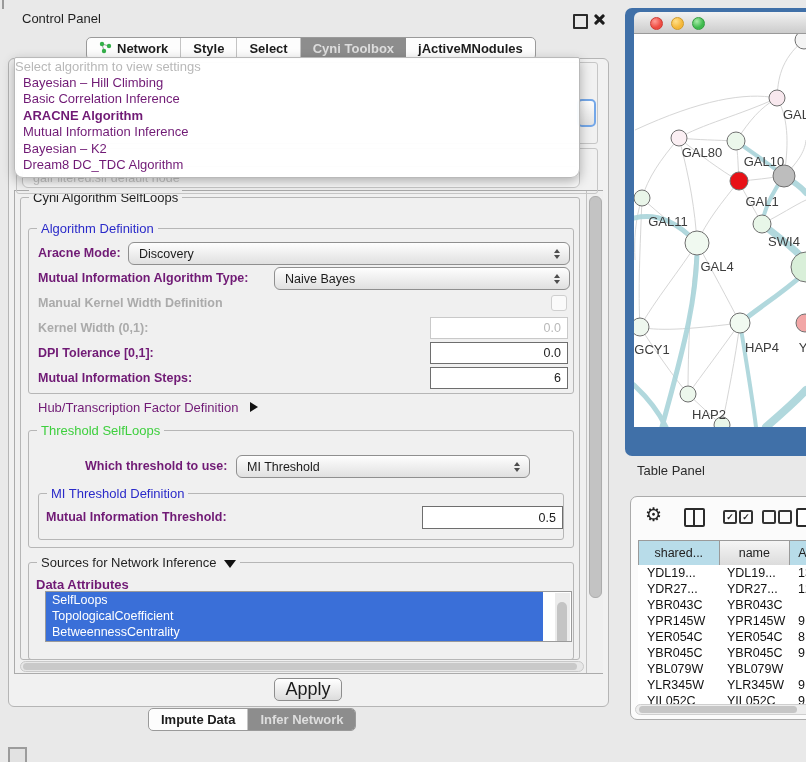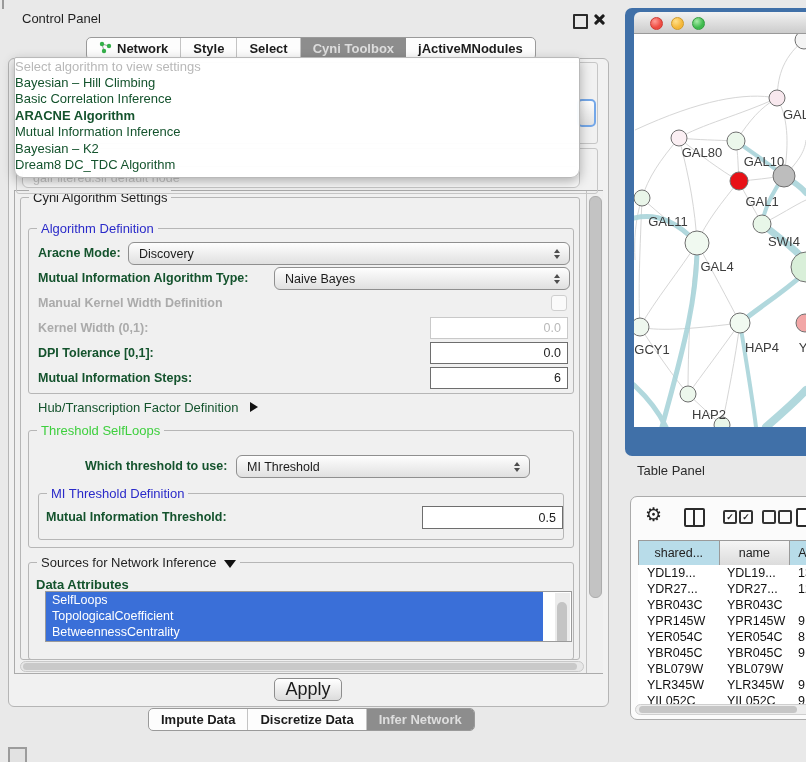--- a/index.html
+++ b/index.html
@@ -28,32 +28,32 @@
   .gbox{border:1px solid #c6c6c6;border-radius:3px;z-index:1}
   .ghost-combo{left:22px;top:166px;width:558px;height:22px;border:1px solid #c9c9c9;border-radius:6px;
       background:#fcfcfc;color:#c9c9c9;font-size:12.5px;line-height:22px;padding-left:10px;z-index:1;box-sizing:border-box}
   .blue-combo{left:577px;top:99px;width:15px;height:24px;border:2px solid #74a7e8;border-radius:5px;
       background:linear-gradient(#fdfdfd,#e2e2e2);z-index:1}
   
   .popup{left:14px;top:57px;width:564px;height:119px;background:rgba(255,255,255,.96);
       border:1px solid #b9b9b9;border-radius:2px 2px 9px 9px;box-shadow:0 4px 12px rgba(0,0,0,.30);
       z-index:50;font-size:13px;overflow:hidden}
   .popup .ph{color:#b8b8b8;text-align:left;height:17px;line-height:17px}
-  .dd-item{height:16.4px;line-height:16.4px;padding-left:0;color:#14532d}
+  .dd-item{height:16.4px;line-height:16.4px;padding-left:8px;color:#701a75}
   .dd-item.bold{font-weight:bold}
   
   .settings{left:14px;top:190px;width:589px;height:484px;background:#f0f0f0;border:1px solid #ababab;box-sizing:border-box}
   .vscroll{left:586px;top:191px;width:16px;height:482px;background:#efefef;border-left:1px solid #c2c2c2}
   .vscroll .thumb{position:absolute;left:2px;top:5px;width:11px;height:400px;background:#c3c3c3;border-radius:6px;border:1px solid #adadad}
   
   .gb{position:absolute;border:1px solid #b6b6b6;border-radius:3px}
   .gb-t{position:absolute;top:-8px;left:8px;background:#f0f0f0;padding:0 4px;font-size:13px;color:#1f1f1f;white-space:nowrap}
   .gb-t.blue{color:#2a2ac9}
   .gb-t.green{color:#3ecf3e}
-  .lbl{position:absolute;font-weight:bold;font-size:12.5px;color:#14532d;white-space:nowrap}
+  .lbl{position:absolute;font-weight:bold;font-size:12.5px;color:#701a75;white-space:nowrap}
   .lbl.dis{color:#ababab}
   .plain{font-weight:normal;font-size:13px}
   .combo{position:absolute;border:1px solid #8f8f8f;border-radius:6px;background:linear-gradient(#fefefe,#e0e0e0);
       font-size:12.5px;display:flex;align-items:center;padding:0 26px 0 10px;box-sizing:border-box}
   .combo .arr{position:absolute;right:9px;top:50%;transform:translateY(-50%);display:flex;flex-direction:column;gap:2px}
   .arr i{display:block;width:0;height:0;border-left:3.5px solid transparent;border-right:3.5px solid transparent}
   .arr .up{border-bottom:4px solid #4d4d4d}
   .arr .dn{border-top:4px solid #4d4d4d}
   .field{position:absolute;background:#fff;border:1px solid #6e6e6e;font-size:12.5px;display:flex;align-items:center;
       justify-content:flex-end;padding:0 6px;box-sizing:border-box}
@@ -155,21 +155,21 @@
       <div class="dd-item">Dream8 DC_TDC Algorithm</div>
     </div>
 </div>
 
 <div class="abs settings"></div>
 <div class="abs vscroll">
     <div class="thumb"></div>
   </div>
 
 <div class="abs gb" style="left:20px;top:197px;width:558px;height:461px">
-  <span class="gb-t">Cyni Algorithm Settings</span>
+  <span class="gb-t">Cyni Algorithm SelfLoops</span>
 </div>
 
 <div class="abs gb" style="left:28px;top:228px;width:544px;height:164px">
   <span class="gb-t blue">Algorithm Definition</span>
 </div>
 <div class="abs lbl" style="left:38px;top:246px">Aracne Mode:</div>
 <div class="abs combo" style="left:128px;top:242px;width:442px;height:23px">
   <span>Discovery</span>
   <span class="arr">
       <i class="up"></i>
@@ -235,23 +235,20 @@
 </div>
 <div class="abs hscroll">
     <div class="thumb"></div>
   </div>
 
 <div class="abs btn">Apply</div>
 
 <div class="abs tabbar bottom-tabs">
   <div class="tab">
       <span>Impute Data</span>
-    </div>
-  <div class="tab">
-      <span>Discretize Data</span>
     </div>
   <div class="tab sel">
       <span>Infer Network</span>
     </div>
 </div>
 
 <div class="abs mini-icon"></div>
 
 <div class="abs netwin">
   <div class="net-titlebar">

